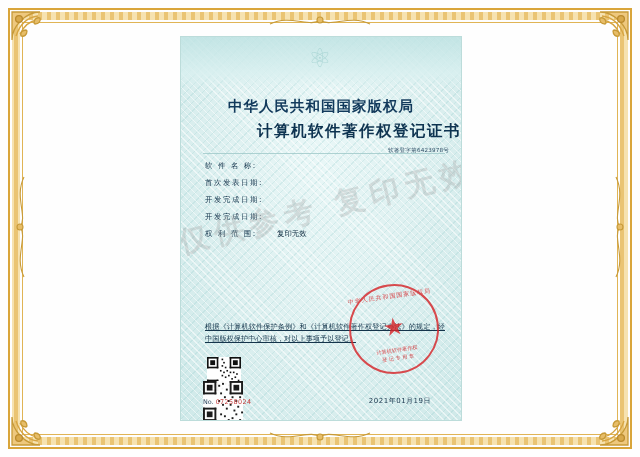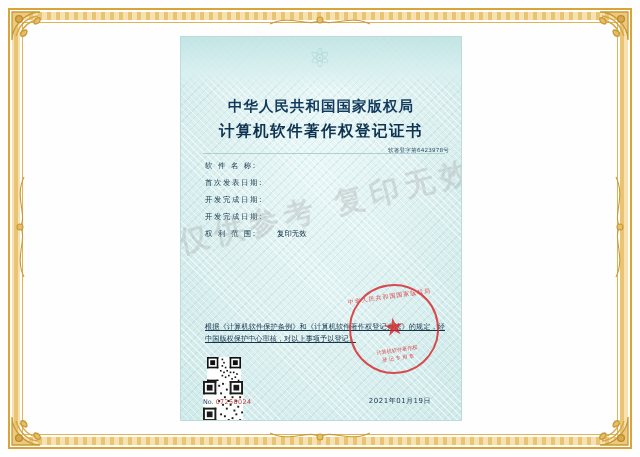--- a/index.html
+++ b/index.html
@@ -84,21 +84,21 @@
     font-size:26px;color:#8ec6c4;opacity:.5;letter-spacing:2px;
   }
   .title1{
     position:absolute;left:0;right:0;top:60px;
     text-align:center;
     font-family:"DejaVu Sans","Liberation Sans",sans-serif;
     font-size:14.5px;font-weight:bold;color:#123a5c;letter-spacing:1px;
   }
   .title2{
     position:absolute;left:0;right:0;top:84px;
-    text-align:center;
+    text-align:right;
     font-size:15.5px;font-weight:bold;color:#0e3350;letter-spacing:1.5px;
   }
   .certno{
     position:absolute;right:12px;top:110px;
     font-size:5.6px;color:#2b4a63;letter-spacing:.2px;
   }
   .rule{
     position:absolute;left:22px;right:16px;top:116px;
     border-top:1px solid #9ec8c8;opacity:.8;
   }

